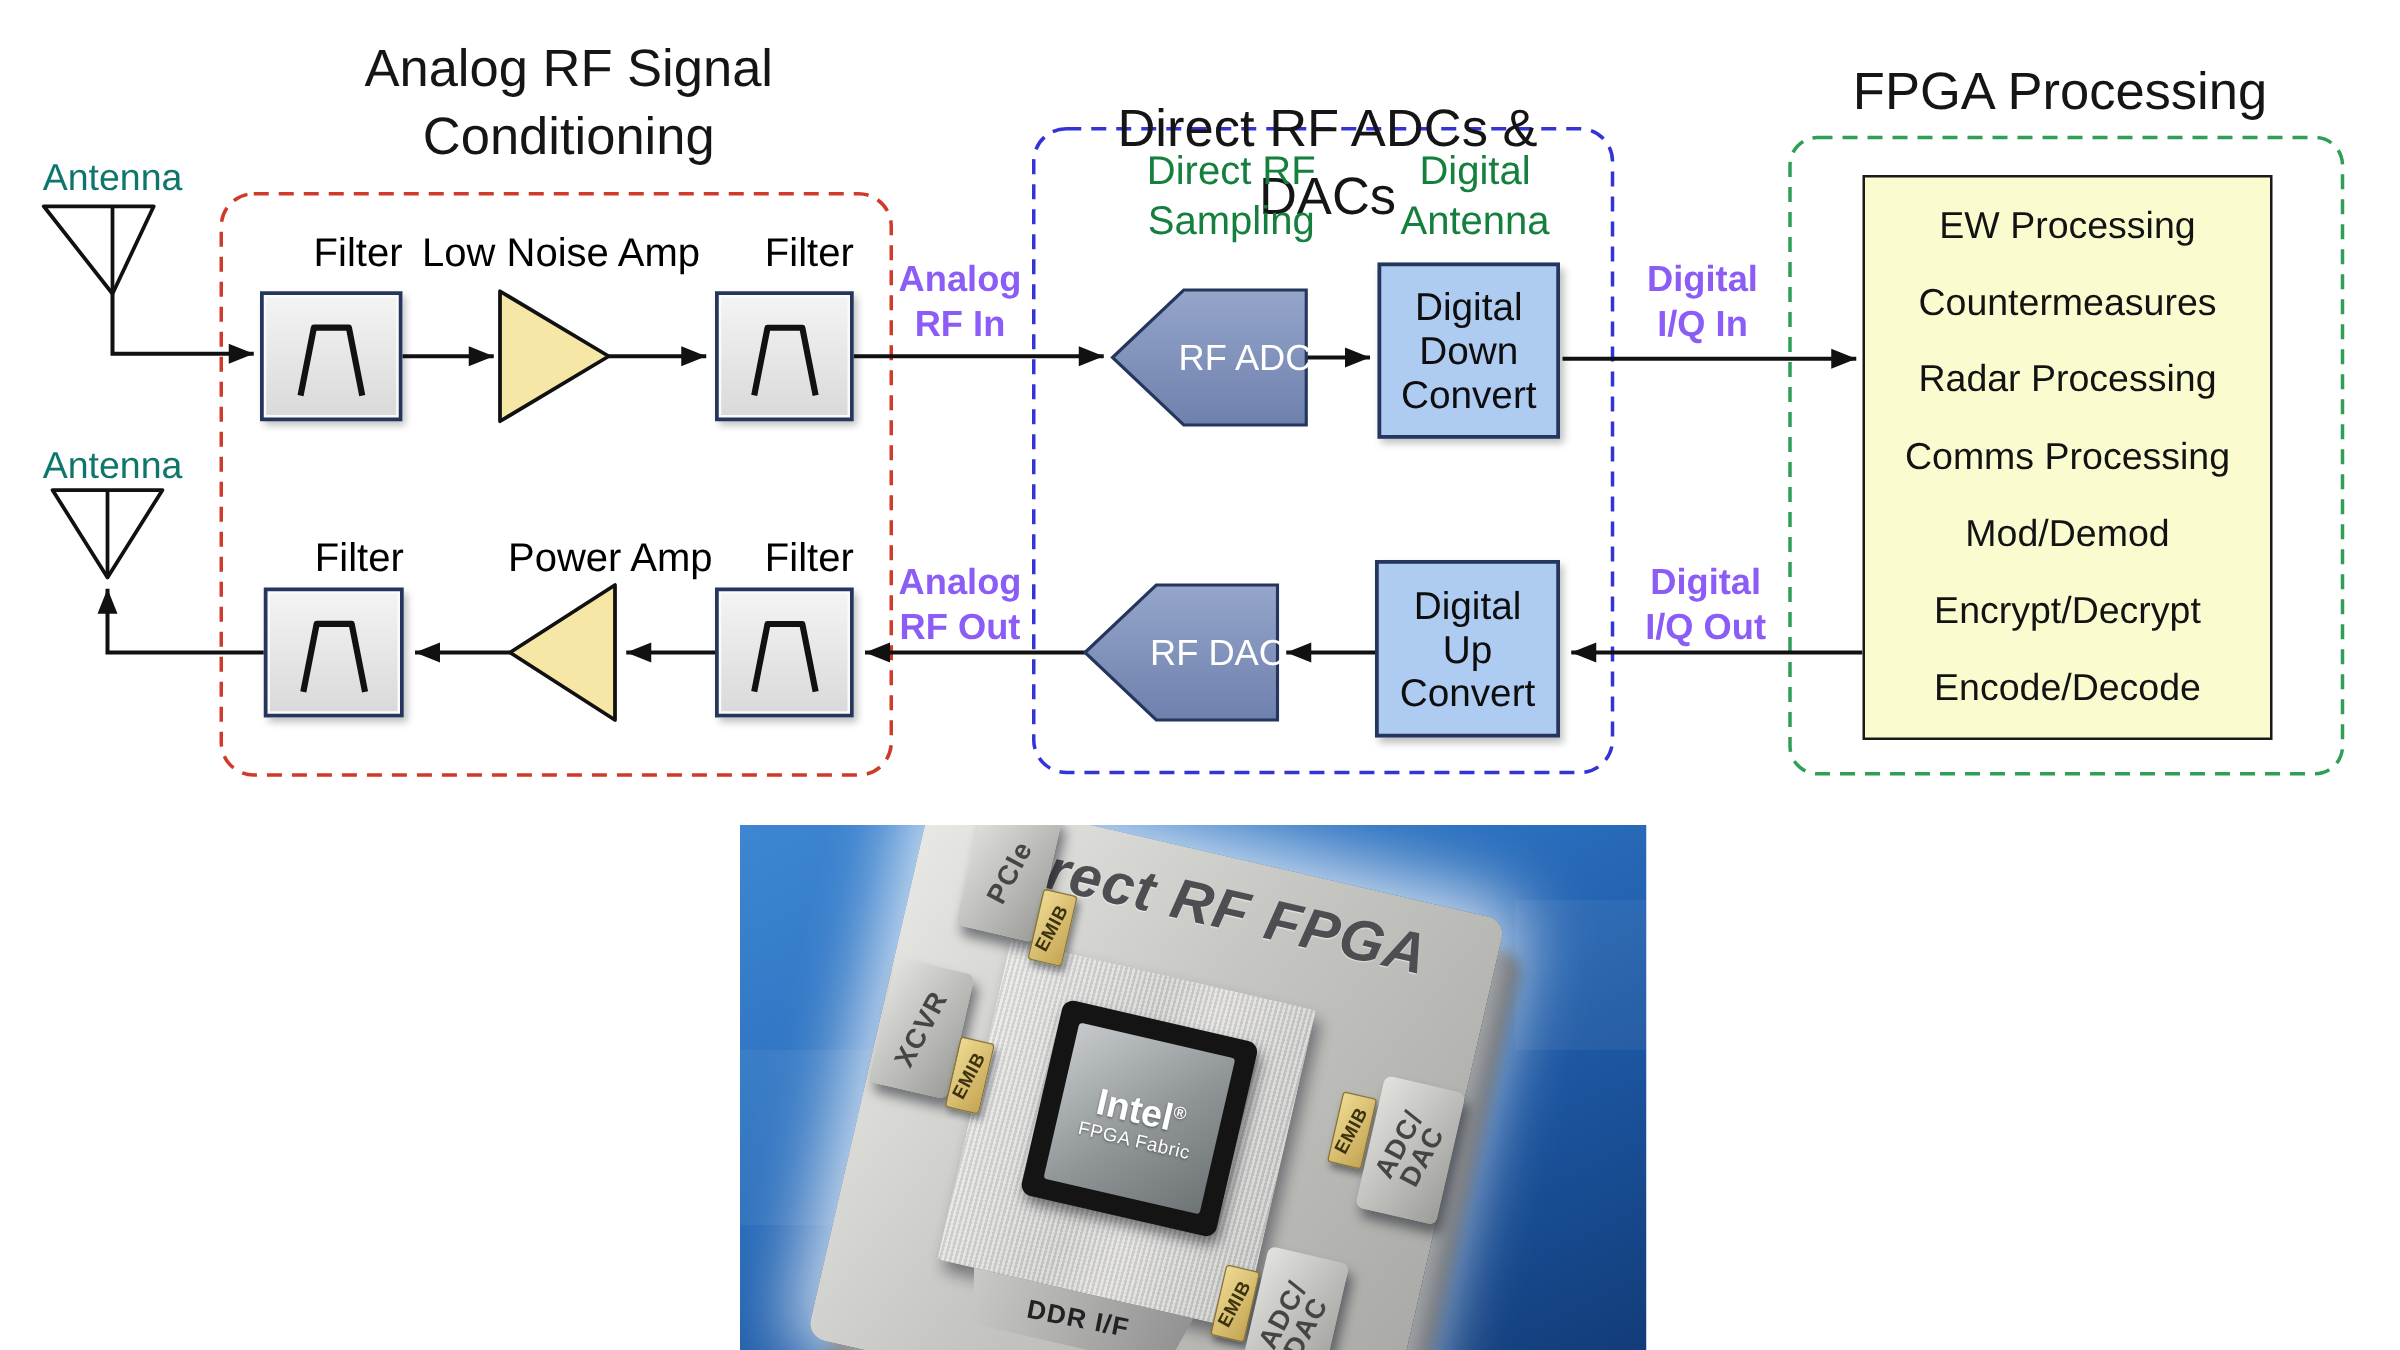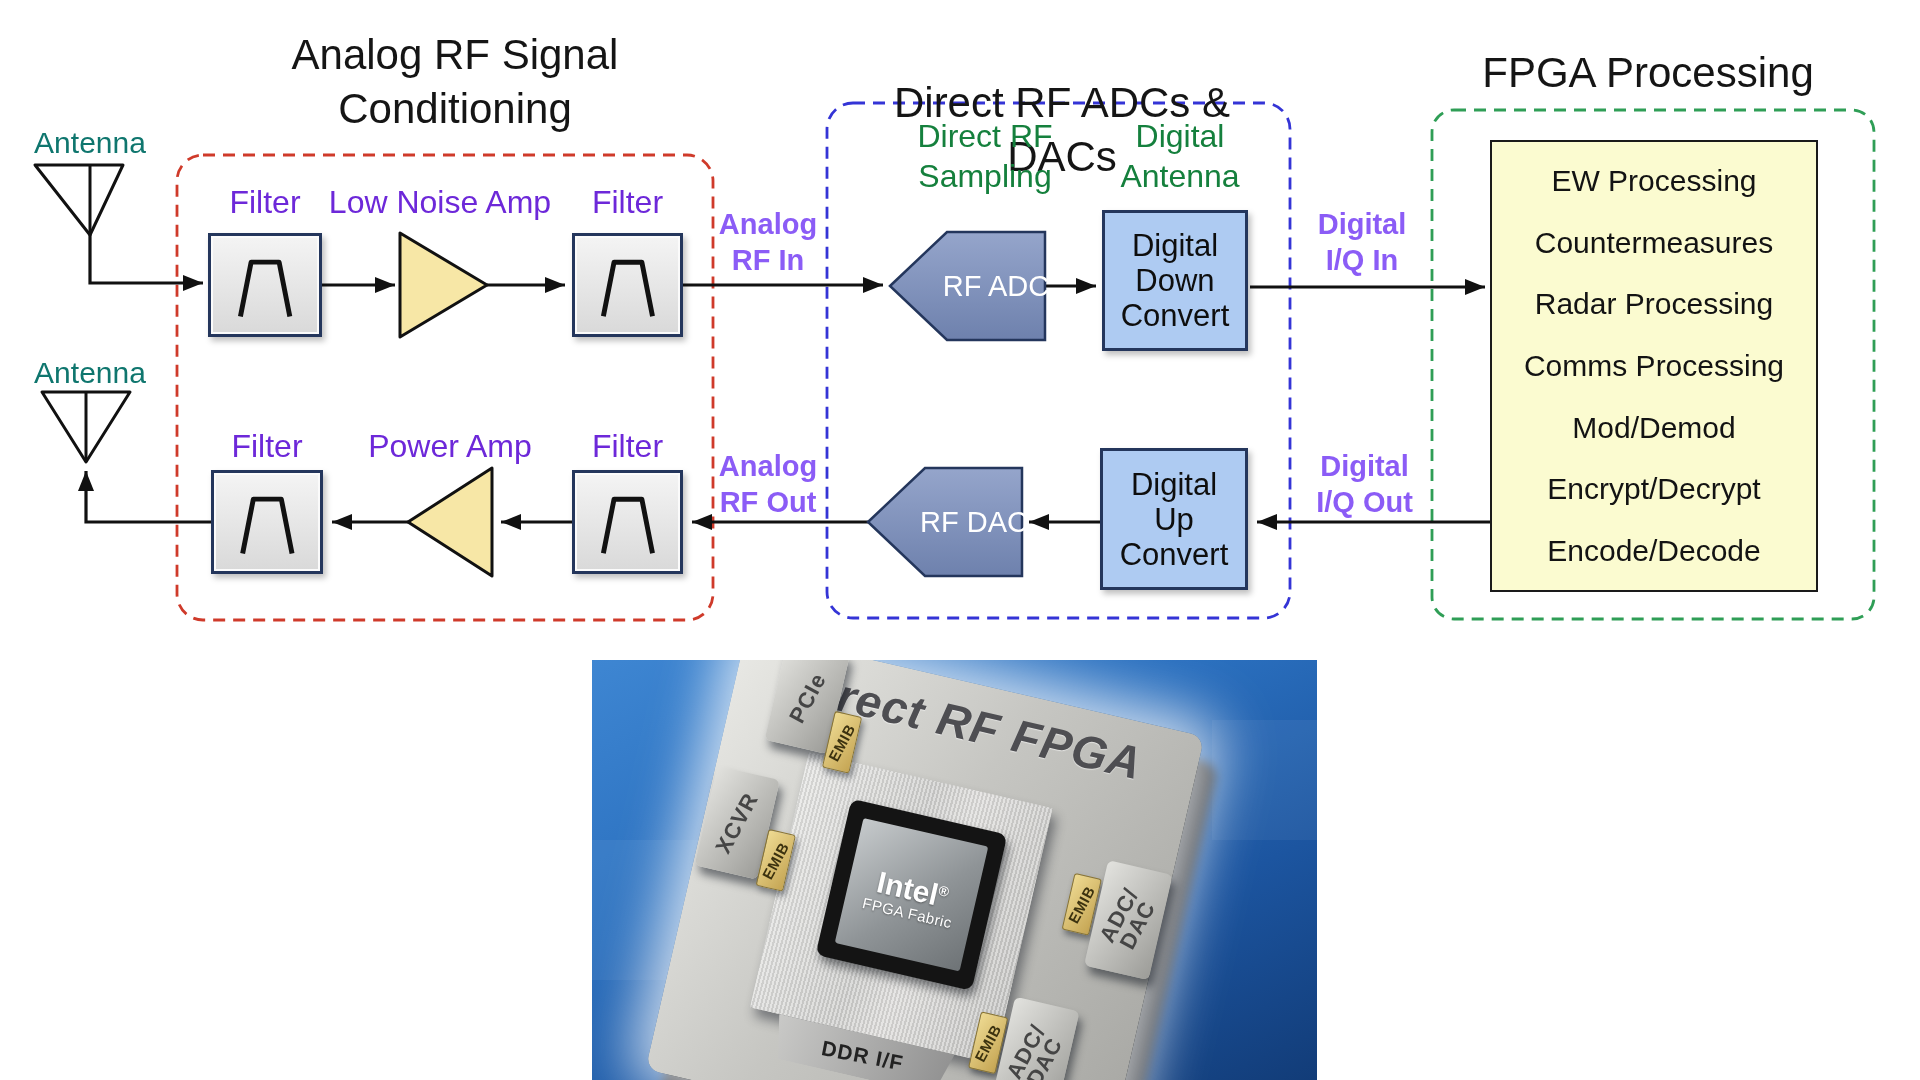--- a/index.html
+++ b/index.html
@@ -12,21 +12,21 @@
   .dash-red{stroke:var(--dashed_red,#cf3a2a);}
   .dash-blue{stroke:var(--dashed_blue,#3434d6);}
   .dash-green{stroke:var(--dashed_green,#2f9e56);}
   .dashbox{fill:none;stroke-width:2.8;stroke-dasharray:12 8;}
   .pent{fill:url(#pentGrad);stroke:var(--block_border,#24365c);stroke-width:2.5;}
   .pent-label{fill:#ffffff;font-family:"Liberation Sans",sans-serif;font-size:29px;font-weight:500;}
   .amp{fill:var(--amp_fill,#f7e7a6);}
 
   .section-title{position:absolute;font-size:42px;line-height:54px;text-align:center;color:#151515;}
   .sub-label{position:absolute;font-size:32px;line-height:40px;text-align:center;color:#15803d;}
-  .block-label{position:absolute;font-size:32px;line-height:36px;text-align:center;color:#6d28d9;}
+  .block-label{position:absolute;font-size:32px;line-height:36px;text-align:right;color:#000000;}
   .ant-label{position:absolute;font-size:30px;text-align:center;color:#0f766e;}
   .flow-label{position:absolute;font-size:29px;line-height:36px;font-weight:bold;text-align:center;color:#8b5cf6;}
 
   .filter-block{position:absolute;background:linear-gradient(180deg,var(--filter_fill_top,#f4f4f4),var(--filter_fill_bottom,#d9d9d9));
      border:3px solid var(--block_border,#24365c);box-sizing:border-box;
      box-shadow:inset 0 0 0 2px #fbfbfb,3px 4px 6px rgba(0,0,0,0.25);
      display:flex;align-items:center;justify-content:center;}
   .filter-block svg{width:78%;height:84%;}
   .conv-block{position:absolute;background:var(--converter_fill,#aecbf2);
      border:3px solid var(--block_border,#24365c);box-sizing:border-box;

